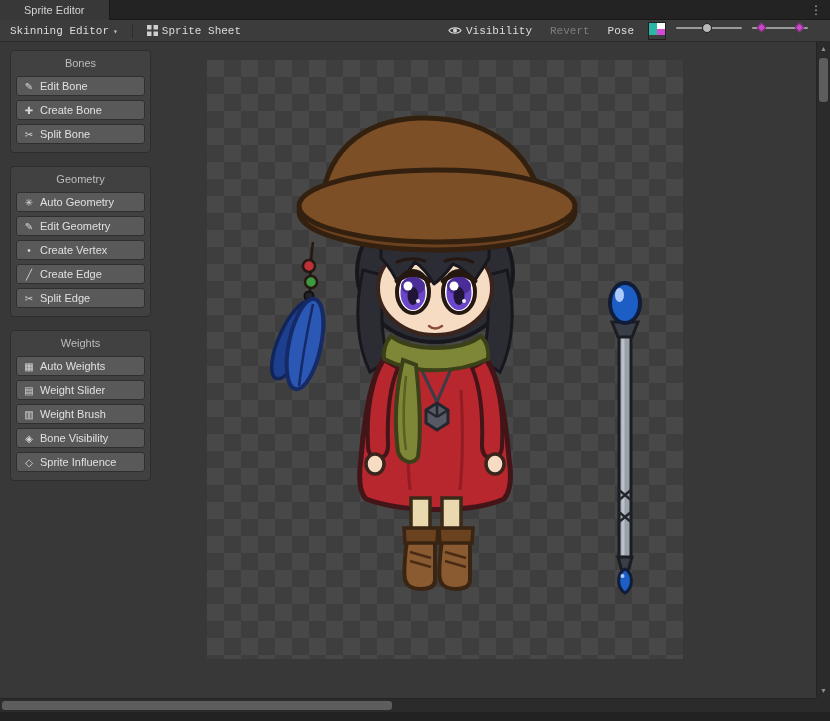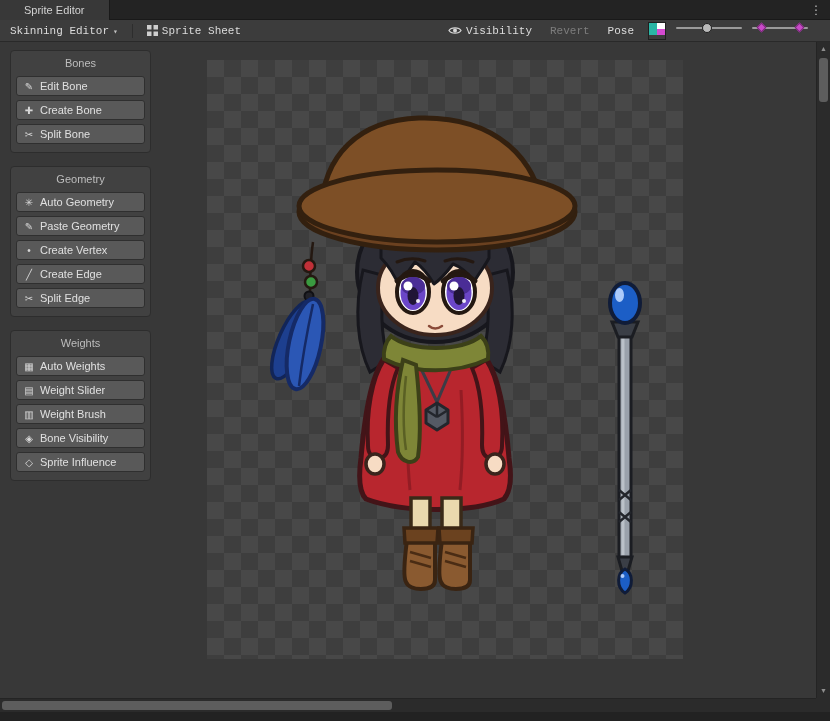--- a/index.html
+++ b/index.html
@@ -177,21 +177,21 @@
       </div>
     </div>
     <div class="panel">
       <div class="panel-title">Geometry</div>
       <div class="tool-button">
         <span class="btn-icon">✳</span>
         <span class="btn-label">Auto Geometry</span>
       </div>
       <div class="tool-button">
         <span class="btn-icon">✎</span>
-        <span class="btn-label">Paste Geometry</span>
+        <span class="btn-label">Edit Geometry</span>
       </div>
       <div class="tool-button">
         <span class="btn-icon">•</span>
         <span class="btn-label">Create Vertex</span>
       </div>
       <div class="tool-button">
         <span class="btn-icon">╱</span>
         <span class="btn-label">Create Edge</span>
       </div>
       <div class="tool-button">

